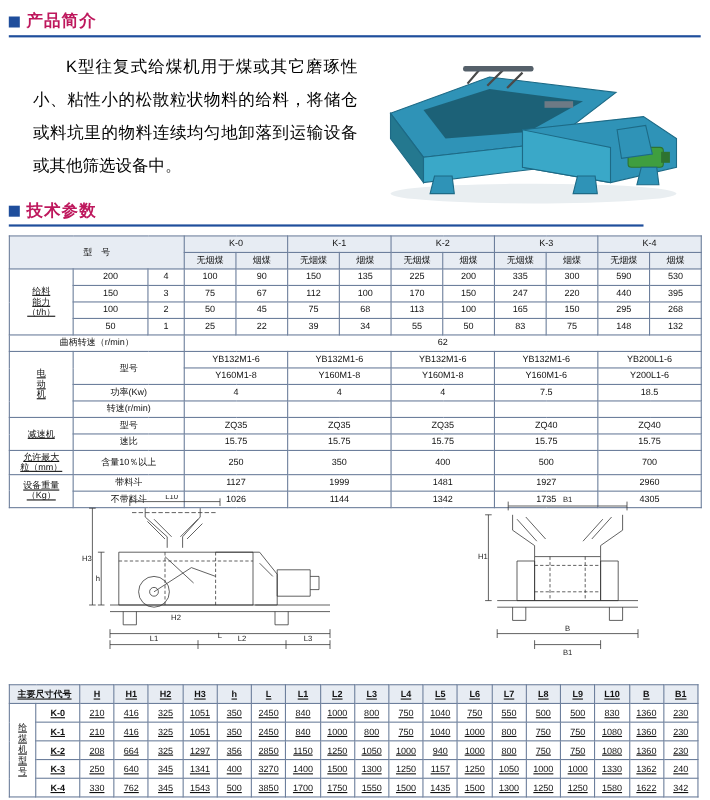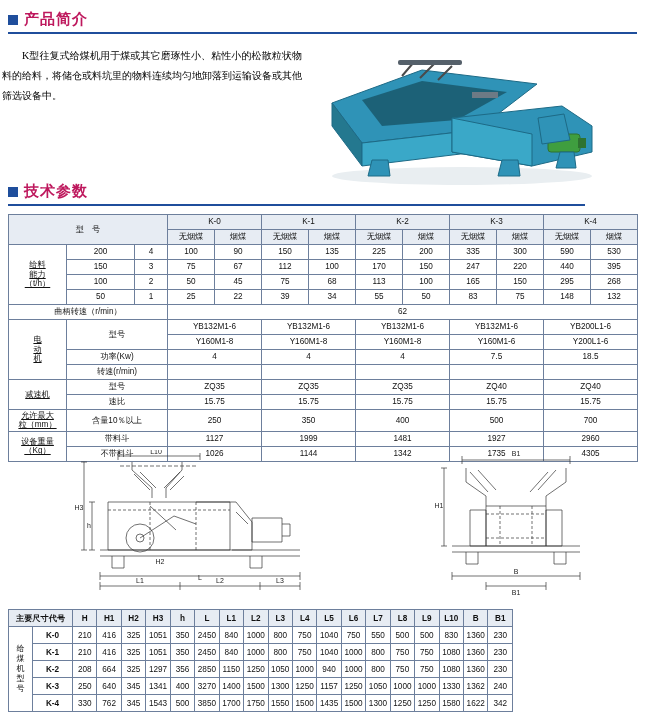--- a/index.html
+++ b/index.html
@@ -42,25 +42,24 @@
     left: 0;
     width: 645px;
   }
   .intro-body {
     margin-top: 12px;
     display: flex;
     align-items: flex-start;
   }
   .intro-text {
     width: 300px;
-    padding-left: 2px;
+    padding-left: 30px;
     line-height: 2.0;
-    font-size: 10px;
+    font-size: 15px;
     color: #000;
-    font-family: Liberation Serif, serif;
   }
   .intro-text p {
     margin: 0;
     text-indent: 2em;
     text-align: justify;
   }
   .intro-img {
     width: 320px;
     height: 140px;
     position: relative;
@@ -105,23 +104,24 @@
   }
   
   #dim-block {
     position: absolute;
     top: 605px;
     left: 0;
     width: 645px;
   }
   table.dim {
     border-collapse: collapse;
-    margin: 4px 8px;
-    width: 505px;
+    margin: 17px 8px;
+    width: 627px;
     table-layout: fixed;
+    text-decoration: underline;
   }
   table.dim td {
     border: 1px solid #6d7f9c;
     text-align: center;
     font-size: 8.2px;
     height: 16px;
     padding: 0;
     color: #111;
   }
   table.dim td.hdr {

